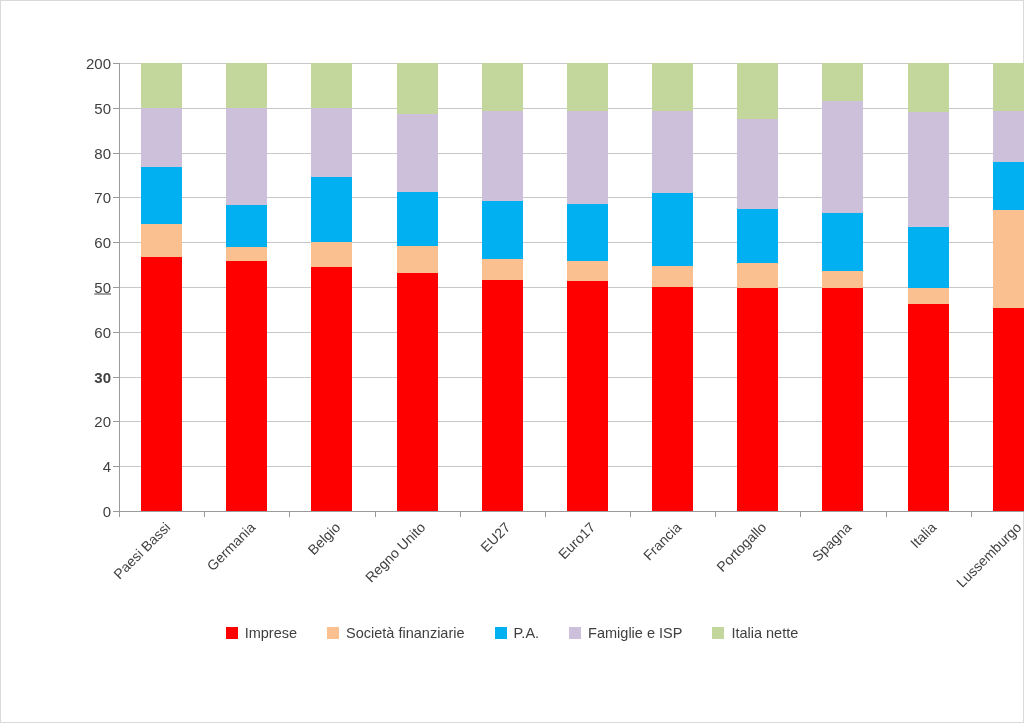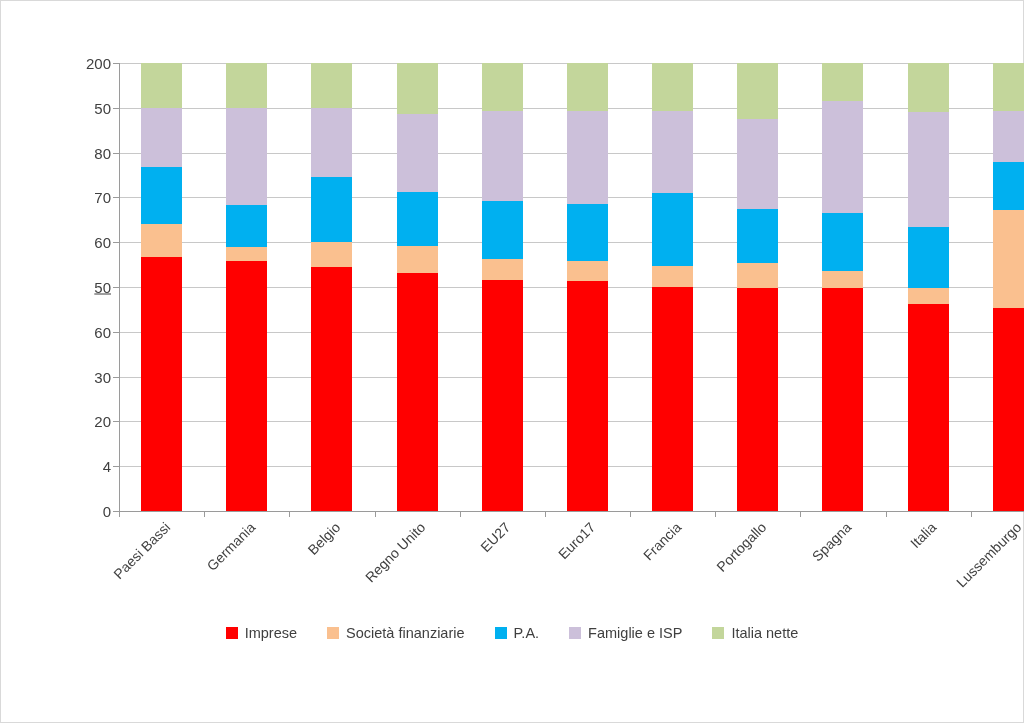--- a/index.html
+++ b/index.html
@@ -108,21 +108,21 @@
   <div class="axis-line-y"></div>
   <div class="axis-line-x"></div>
 
   <div id="ytick-layer">
       <div class="ytick-label" style="top: 510px; left: 30px; right: auto;">0</div>
       <div style="position: absolute; left: 112px; top: 510px; width: 6px; height: 1px; background: rgb(154, 154, 154);"></div>
       <div class="ytick-label" style="top: 465.2px; left: 30px; right: auto;">4</div>
       <div style="position: absolute; left: 112px; top: 465.2px; width: 6px; height: 1px; background: rgb(154, 154, 154);"></div>
       <div class="ytick-label" style="top: 420.4px; left: 30px; right: auto;">20</div>
       <div style="position: absolute; left: 112px; top: 420.4px; width: 6px; height: 1px; background: rgb(154, 154, 154);"></div>
-      <div class="ytick-label" style="top: 375.6px; left: 30px; right: auto;">30</div>
+      <div class="ytick-label" style="top: 375.6px; left: 30px; right: auto; font-weight: bold;">30</div>
       <div style="position: absolute; left: 112px; top: 375.6px; width: 6px; height: 1px; background: rgb(154, 154, 154);"></div>
       <div class="ytick-label" style="top: 330.8px; left: 30px; right: auto;">60</div>
       <div style="position: absolute; left: 112px; top: 330.8px; width: 6px; height: 1px; background: rgb(154, 154, 154);"></div>
       <div class="ytick-label" style="top: 286px; left: 30px; right: auto; text-decoration: underline;">50</div>
       <div style="position: absolute; left: 112px; top: 286px; width: 6px; height: 1px; background: rgb(154, 154, 154);"></div>
       <div class="ytick-label" style="top: 241.2px; left: 30px; right: auto;">60</div>
       <div style="position: absolute; left: 112px; top: 241.2px; width: 6px; height: 1px; background: rgb(154, 154, 154);"></div>
       <div class="ytick-label" style="top: 196.4px; left: 30px; right: auto;">70</div>
       <div style="position: absolute; left: 112px; top: 196.4px; width: 6px; height: 1px; background: rgb(154, 154, 154);"></div>
       <div class="ytick-label" style="top: 151.6px; left: 30px; right: auto;">80</div>

